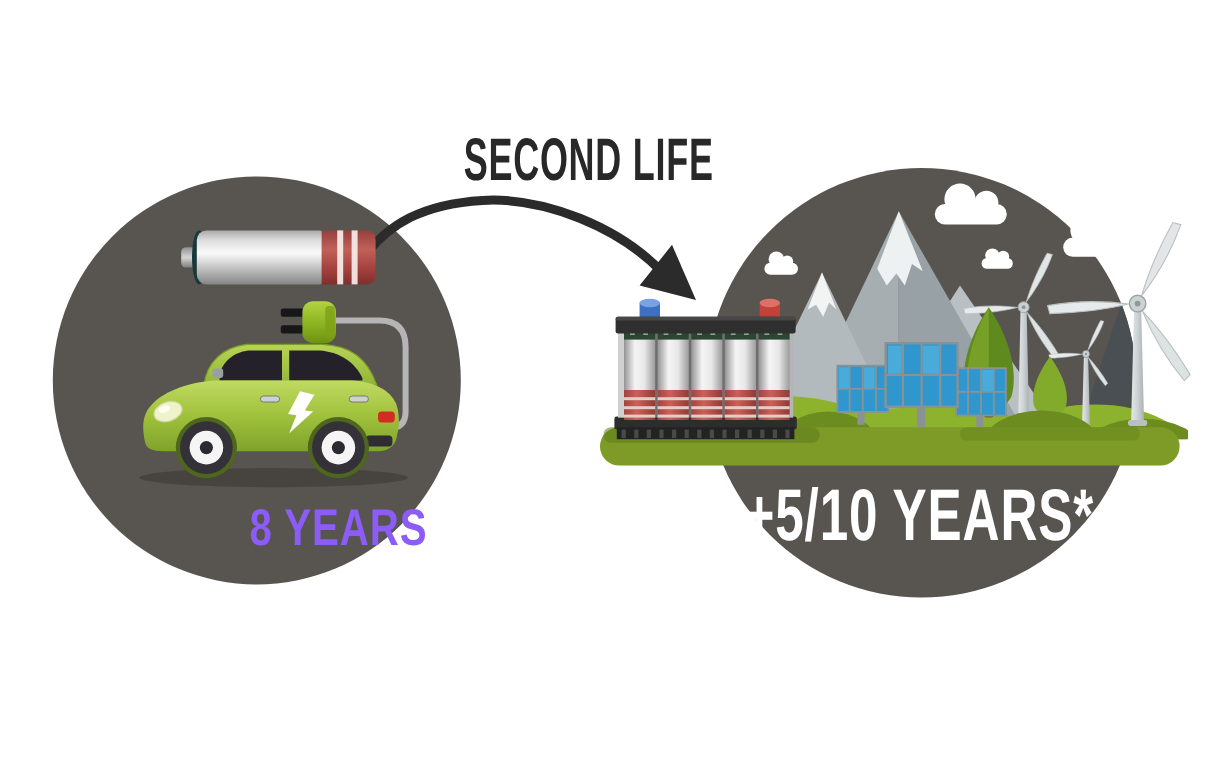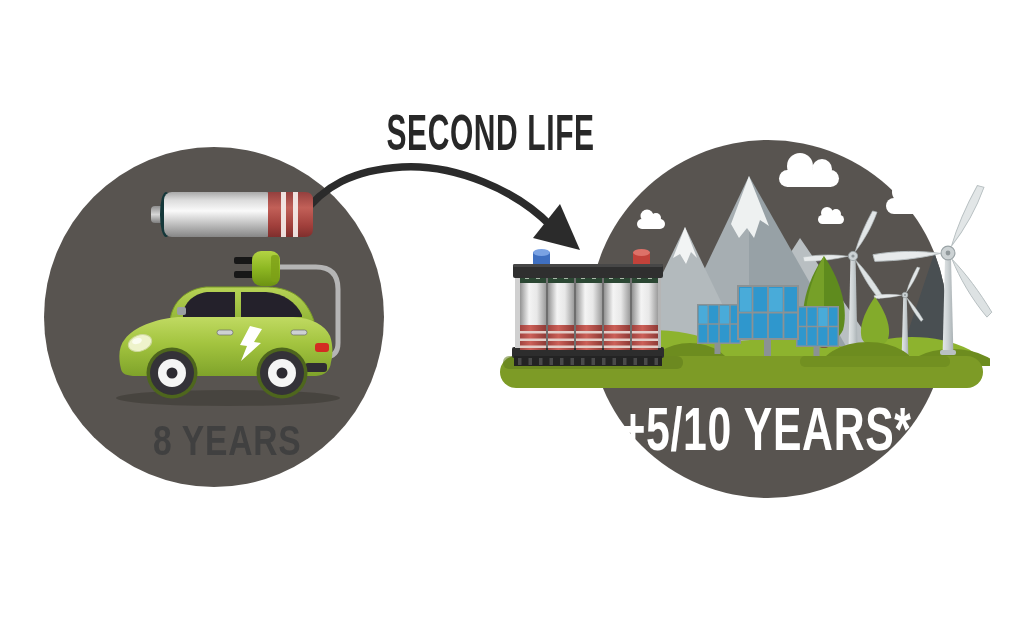--- a/index.html
+++ b/index.html
@@ -8,21 +8,21 @@
     background:#ffffff;font-family:"Liberation Sans","DejaVu Sans",sans-serif;
   }
   .stage svg{position:absolute;left:0;top:0;}
   .label{
     position:absolute;display:flex;align-items:center;justify-content:center;
     font-weight:bold;line-height:1;white-space:nowrap;
   }
   .label > span{display:inline-block;transform-origin:50% 50%;}
   .label-title{left:341px;top:110px;width:300px;height:46px;color:#282828;font-size:50px;}
   .label-title > span{transform:scaleX(.60);letter-spacing:1px;}
-  .label-left{left:77px;top:419px;width:300px;height:42px;color:#404040;font-size:43px;}
+  .label-left{left:77px;top:419px;width:300px;height:42px;color:#8b5cf6;font-size:43px;justify-content:flex-end;}
   .label-left > span{transform:scaleX(.78);letter-spacing:1px;}
   .label-right{left:616px;top:406px;width:300px;height:46px;color:#ffffff;font-size:61px;}
   .label-right > span{transform:scaleX(.70);letter-spacing:1px;}
 </style>
 </head>
 <body>
 
 <div class="stage">
 <svg width="1024" height="640" viewBox="0 0 1024 640">
   <defs>

